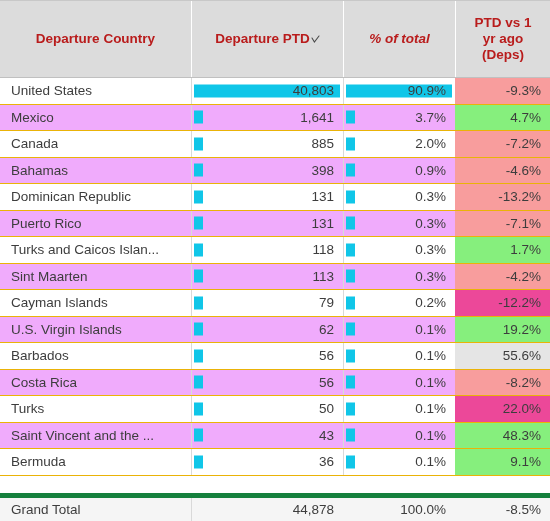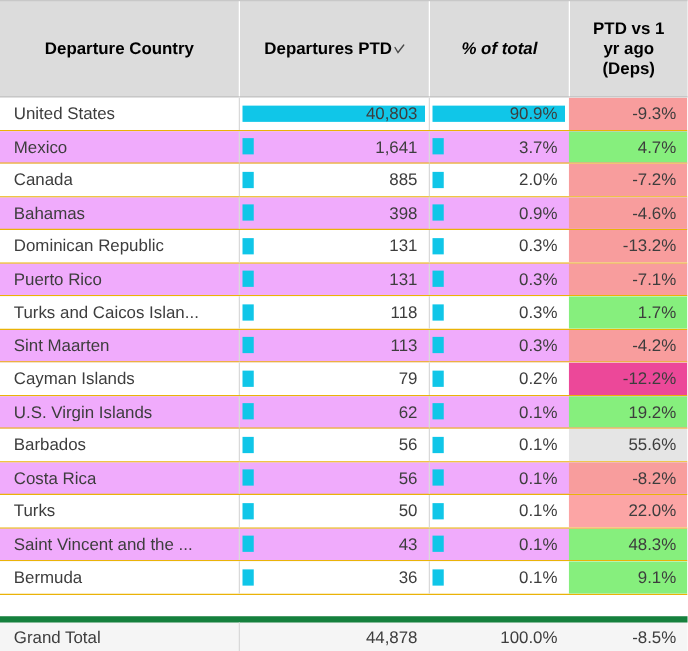--- a/index.html
+++ b/index.html
@@ -36,21 +36,21 @@
     flex: 0 0 auto;
   }
   .th {
     box-sizing: border-box;
     display: flex;
     align-items: center;
     justify-content: center;
     text-align: center;
     font-size: 13.5px;
     font-weight: bold;
-    color: #000000;
+    color: #b91c1c;
     line-height: 1.18;
     padding: 0 4px;
     position: relative;
   }
   .th-sep { border-left: 1px solid #ffffff; }
   .th-country   { width: 191px; }
   .th-dep       { width: 152px; }
   .th-pct       { width: 112px; font-style: italic; }
   .th-vs        { width: 95px; }
   .th-vs .vs-lines { display: block; }
@@ -169,21 +169,21 @@
 </head>
 <body>
 
 <div class="table-widget">
 
   <div class="thead">
     <div class="th th-country">
       <span>Departure Country</span>
     </div>
     <div class="th th-dep th-sep">
-      <span>Departures PTD</span>
+      <span>Departure PTD</span>
         <span class="sort-glyph">
           <svg width="9" height="10" viewBox="0 0 9 10">
             <path d="M1 3 L3.4 7 L8 1" stroke="#4a4a4a" stroke-width="1.1" fill="none" stroke-linecap="round"></path>
           </svg>
         </span>
     </div>
     <div class="th th-pct th-sep">
       <span>% of total</span>
     </div>
     <div class="th th-vs th-sep">
@@ -394,21 +394,21 @@
         </div>
         <div class="td td-bar td-dep td-sep">
           <div class="bar" style="background: rgb(16, 198, 232); width: 9px;"></div>
           <span class="bar-val">50</span>
         </div>
         <div class="td td-bar td-pct td-sep">
           <div class="bar" style="background: rgb(16, 198, 232); width: 9px;"></div>
           <span class="bar-val">0.1%</span>
         </div>
         <div class="td td-vs">
-          <span class="vs-cell" style="background: #fca5a5;">22.0%</span>
+          <span class="vs-cell" style="background: #ec4899;">22.0%</span>
         </div>
       </div>
       <div class="tr alt">
         <div class="td td-country">
           <span class="cname">Saint Vincent and the ...</span>
         </div>
         <div class="td td-bar td-dep td-sep">
           <div class="bar" style="background: rgb(16, 198, 232); width: 9px;"></div>
           <span class="bar-val">43</span>
         </div>

